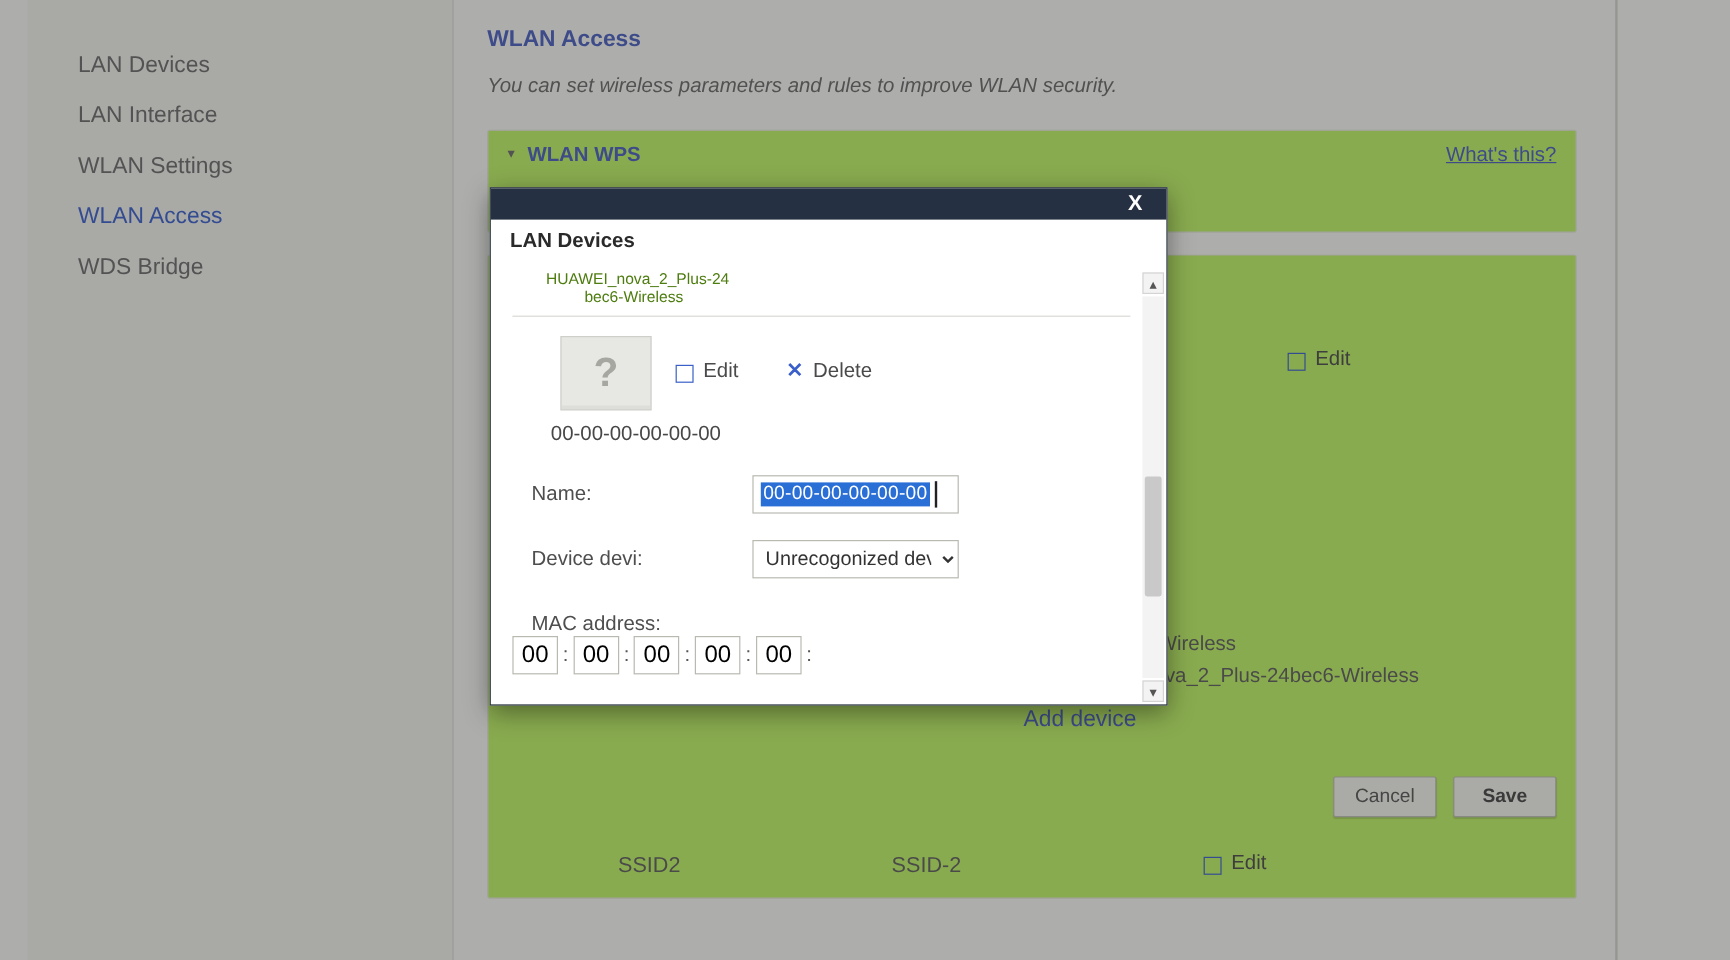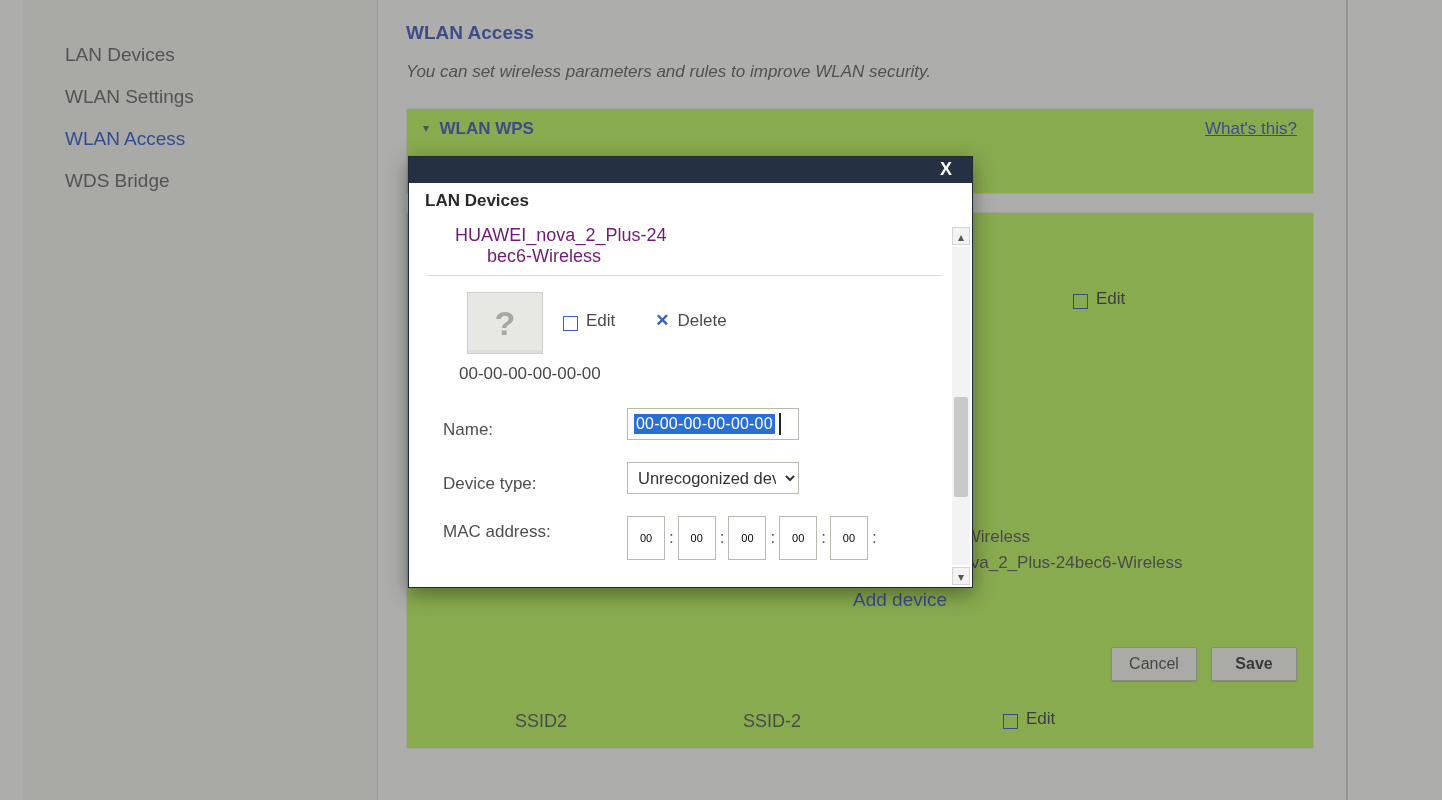--- a/index.html
+++ b/index.html
@@ -118,74 +118,75 @@
   position:absolute; right:2px; top:2px; bottom:2px; width:18px;
 }
 .modal-scrollbar .arrow {
   width:18px; height:18px; font-size:12px; color:#555; text-align:center; line-height:18px;
   background:#f3f3f3; border:1px solid #d4d4d4; cursor:pointer;
 }
 .modal-scrollbar .track { position:absolute; top:20px; bottom:20px; left:0; right:0; background:#f3f3f3;}
 .modal-scrollbar .thumb { position:absolute; left:2px; right:2px; top:150px; height:100px; background:#c9c9c9; border-radius:2px; cursor:pointer;}
 
 .device-prev {
-  font-size:18px; color:#701a75; padding-left:28px;
+  font-size:13px; color:#4d7c0f; padding-left:28px;
 }
 .device-prev .l2 { padding-left:32px; }
 .device-sep { border:none; border-top:1px solid #d9d9d4; margin:8px 0 16px 0;}
 
 .device-card { display:flex; align-items:flex-start; gap:20px;}
 .device-thumb {
   width:76px; height:62px; background:#e7e7e3;
   border:1px solid #cfcfca;
   display:flex; align-items:center; justify-content:center;
   font-size:34px; color:#a7a7a2; font-weight:bold;
   margin-left:40px;
   box-shadow: inset 0 -3px 0 rgba(0,0,0,.04);
 }
 .device-actions { display:flex; gap:40px; margin-top:18px;}
 .device-mac { font-size:17px; color:#474747; margin:10px 0 0 32px;}
 
 .form { margin-top:24px; }
-.form-row { display:flex; align-items:flex-end; margin-bottom:22px; font-size:17px; color:#4e4e4e;}
+.form-row { display:flex; align-items:center; margin-bottom:22px; font-size:17px; color:#4e4e4e;}
 .form-label { width:200px; padding-left:16px;}
 .tin {
   height:32px; border:1px solid #b9b9b2; padding:2px 6px; font-size:16.5px;
   background:#fff; color:#333;
 }
 .tin.name {
   width:172px;
 }
 .tin.name .sel {
   background:#2a6fd6; color:#fff; padding:1px 2px; display:inline-block;
   font-size:16px; letter-spacing:.2px;
 }
 .caret-img {
   display:inline-block; width:2px; height:22px; background:#222; margin-left:4px; vertical-align:middle;
 }
 select.tin { width:172px; }
 .mac-group { display:flex; flex-wrap:wrap; align-items:center; gap:4px; max-width: 260px;}
 .mac-in {
-  width:38px; height:44px; border:1px solid #b9b9b2; text-align:center; font-size:11px;
+  width:38px; height:32px; border:1px solid #b9b9b2; text-align:center; font-size:20px;
 }
 .mac-colon { color:#555; font-size:17px; }
 
 .vdivider {
   position: absolute;
   left: 1346px; top: 0; bottom: 0;
   width: 2px; background: #cfcfca;
 }
 </style>
 </head>
 <body>
 
 <div class="page">
 
   <nav class="sidebar">
     <div class="sidebar-item">LAN Devices</div>
+    <div class="sidebar-item">LAN Interface</div>
     <div class="sidebar-item">WLAN Settings</div>
     <div class="sidebar-item active">WLAN Access</div>
     <div class="sidebar-item">WDS Bridge</div>
   </nav>
 
   <main class="content">
     <div class="page-title">WLAN Access</div>
     <div class="page-desc">You can set wireless parameters and rules to improve WLAN security.</div>
 
     <div class="section">
@@ -282,26 +283,26 @@
 
         <div class="form">
           <div class="form-row">
             <div class="form-label">Name:</div>
             <div class="tin name" style="display:flex;align-items:center;">
               <span class="sel">00-00-00-00-00-00</span>
               <span class="caret-img"></span>
             </div>
           </div>
           <div class="form-row">
-            <div class="form-label">Device type:</div>
+            <div class="form-label">Device devi:</div>
             <select class="tin">
               <option>Unrecogonized devi</option>
             </select>
           </div>
-          <div class="form-row" style="align-items:flex-start;">
+          <div class="form-row" style="align-items:flex-start;flex-direction:column;">
             <div class="form-label" style="padding-top:6px">MAC address:</div>
             <div class="mac-group">
               <input class="mac-in" value="00" style="">
                 <span class="mac-colon">:</span>
               <input class="mac-in" value="00" style="">
                 <span class="mac-colon">:</span>
               <input class="mac-in" value="00" style="">
                 <span class="mac-colon">:</span>
               <input class="mac-in" value="00" style="">
                 <span class="mac-colon">:</span>

